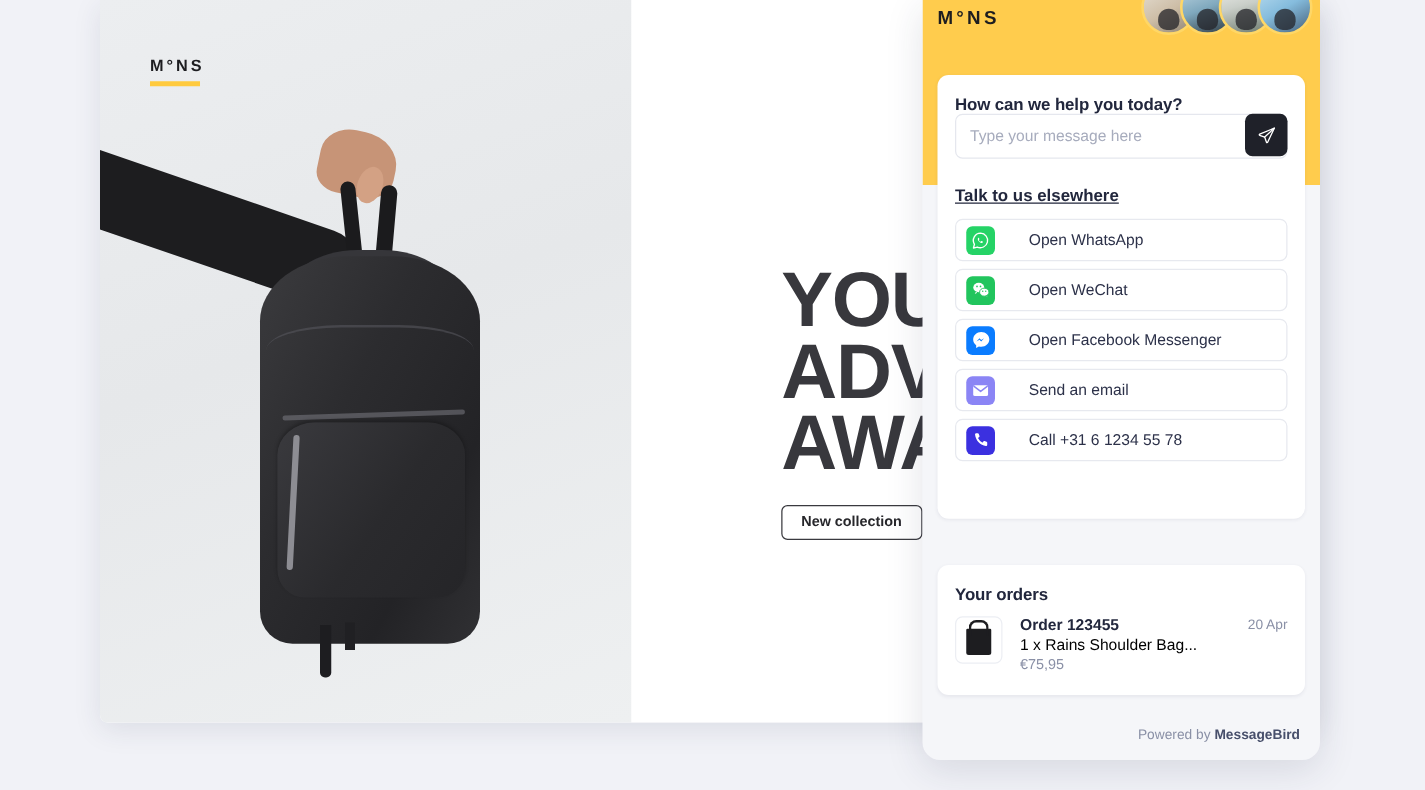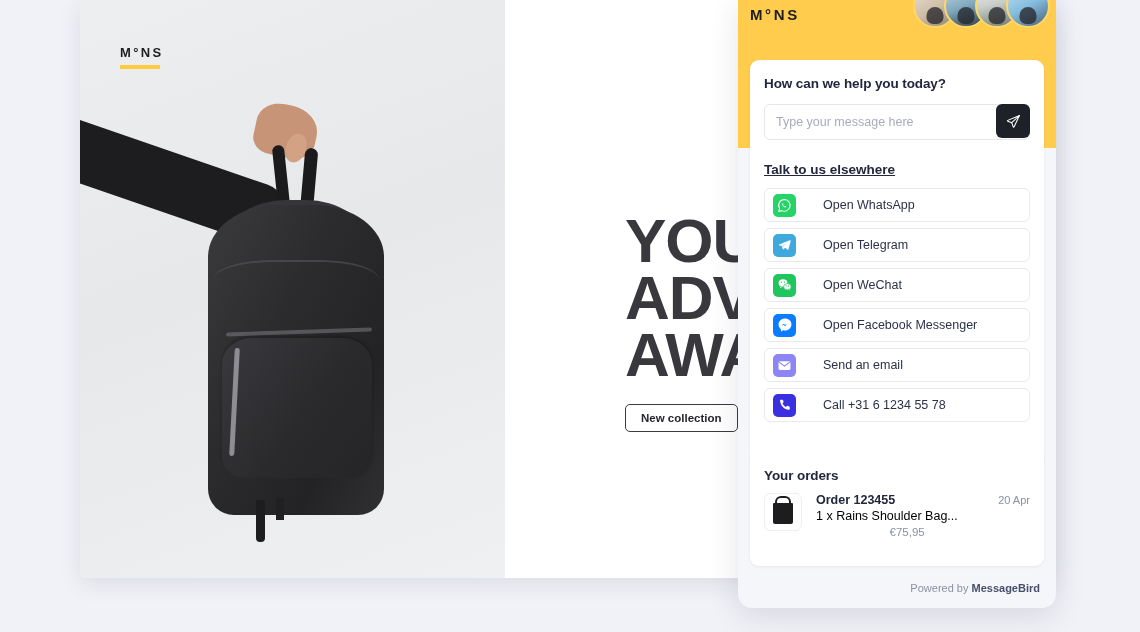--- a/index.html
+++ b/index.html
@@ -266,31 +266,30 @@
 
   .card {
     position: absolute;
     left: 12px;
     width: 294px;
     background: #ffffff;
     border-radius: 9px;
     box-shadow: 0 1px 3px rgba(40,45,80,0.07);
   }
   .card-main { top: 60px; padding: 16px 14px 30px; }
-  .card-orders { top: 452px; padding: 16px 14px 28px; }
+  .card-orders { top: 452px; padding: 16px 14px 18px; }
 
   .card-title {
     font-size: 13.5px;
     font-weight: bold;
     color: #22273d;
     letter-spacing: -0.1px;
   }
 
   .msg-row {
-    margin-top: 13px;
     position: relative;
     height: 36px;
   }
   .msg-input {
     width: 100%;
     height: 36px;
     border: 1px solid #e5e7ee;
     border-radius: 6px;
     padding: 0 46px 0 11px;
     font-size: 12.5px;
@@ -397,21 +396,20 @@
   }
   .order-desc {
     margin-top: 2px;
     font-size: 12.5px;
     color: #000000;
   }
   .order-price {
     margin-top: 3px;
     font-size: 11.5px;
     color: #8a90a6;
-    text-align: center;
   }
   .order-date {
     font-size: 11px;
     color: #8a90a6;
     padding-top: 1px;
   }
 
   .powered {
     position: absolute;
     right: 16px;
@@ -498,29 +496,20 @@
       <div class="channel">
         <span class="ch-icon" style="background:#25D366">
           <svg width="15" height="15" viewBox="0 0 24 24">
             <path d="M12 2.5a9.3 9.3 0 0 0-7.9 14.2L2.8 21.5l4.9-1.3A9.3 9.3 0 1 0 12 2.5z" fill="none" stroke="#fff" stroke-width="1.7" stroke-linejoin="round"></path>
             <path d="M9 8.2c.3-.1.6 0 .8.4l.6 1.2c.1.3 0 .5-.2.7l-.4.4c-.1.2-.1.4 0 .5.5.9 1.2 1.5 2 1.9.2.1.4.1.5-.1l.4-.5c.2-.2.4-.2.6-.1l1.3.6c.3.1.4.5.3.8-.3.8-1.2 1.2-2 1-2-.5-3.9-2.3-4.5-4.3-.2-.8.1-1.7.6-2.5z" fill="#fff"></path>
           </svg>
         </span>
         <span class="ch-label">Open WhatsApp</span>
       </div>
 
-      <div class="channel">
-        <span class="ch-icon" style="background:#3FA9DE">
-          <svg width="14" height="14" viewBox="0 0 24 24">
-            <path d="M21.5 3.5 1.8 11.2c-.6.2-.6 1 0 1.2l4.7 1.5 1.8 5.4c.2.5.8.6 1.1.2l2.6-2.7 4.7 3.5c.5.4 1.2.1 1.3-.5l3.9-15.2c.1-.6-.5-1.1-1.4-.6z" fill="#fff"></path>
-            <path d="M6.5 13.9 18.2 6.4 9.3 15.1l-.3 3.1z" fill="#cfe9f6"></path>
-          </svg>
-        </span>
-        <span class="ch-label">Open Telegram</span>
-      </div>
 
       <div class="channel">
         <span class="ch-icon" style="background:#21C55D">
           <svg width="16" height="16" viewBox="0 0 24 24">
             <ellipse cx="9" cy="9" rx="6.6" ry="5.6" fill="#fff"></ellipse>
             <path d="M5.6 14.2 4.2 16.9l3-1.5z" fill="#fff"></path>
             <ellipse cx="15.6" cy="14.6" rx="5.6" ry="4.8" fill="#fff" stroke="#21C55D" stroke-width="1.1"></ellipse>
             <path d="M18.8 18.5 20 20.6l-2.4-1.2z" fill="#fff" stroke="#21C55D" stroke-width="0.8"></path>
             <circle cx="6.9" cy="7.7" r="1" fill="#21C55D"></circle>
             <circle cx="11.1" cy="7.7" r="1" fill="#21C55D"></circle>

